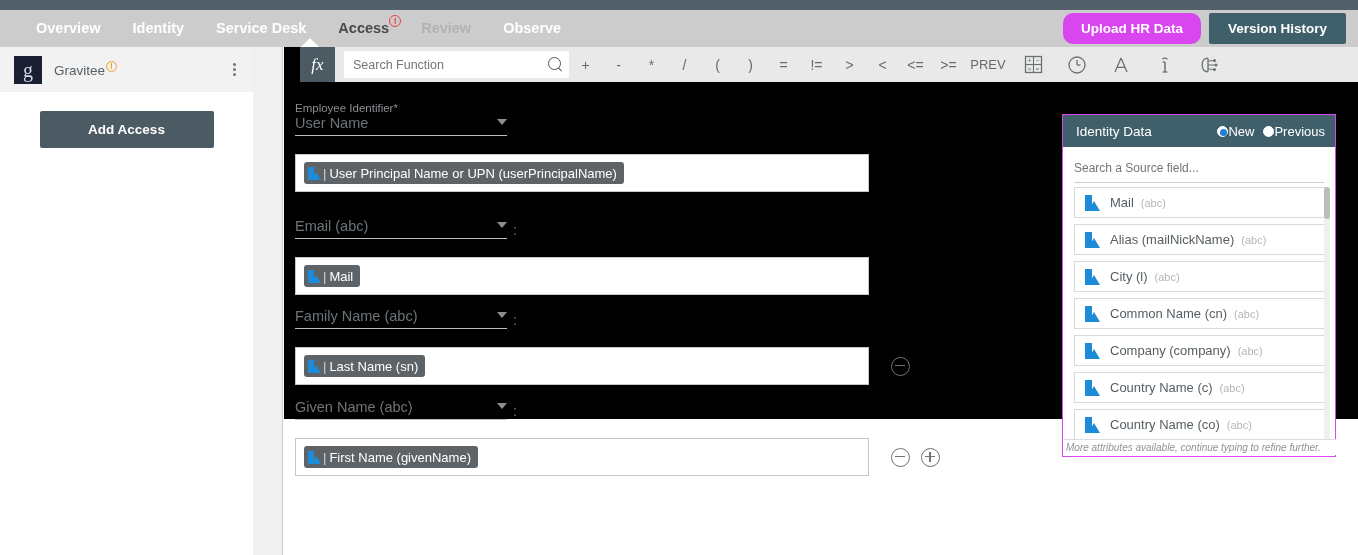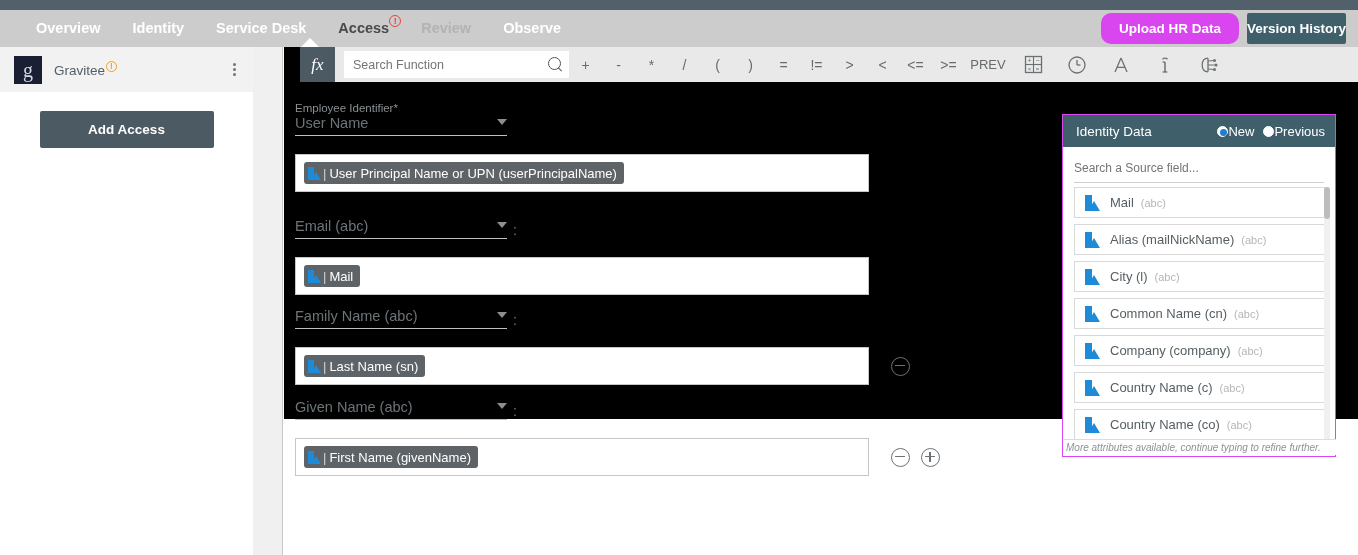--- a/index.html
+++ b/index.html
@@ -42,21 +42,21 @@
     padding-right: 12px;
   }
   .btn-upload {
     background: #d946ef; color: #ffffff; border: none;
     font-size: 13.5px; font-weight: bold; font-family: inherit;
     padding: 8px 18px; border-radius: 10px; cursor: pointer;
   }
   .btn-version {
     background: #3f5f6b; color: #ffffff; border: none;
     font-size: 13.5px; font-weight: bold; font-family: inherit;
-    padding: 8px 0; border-radius: 2px; cursor: pointer;
+    padding: 8px 19px; border-radius: 2px; cursor: pointer;
   }
 
   
   .sidebar {
     position: absolute; left: 0; top: 47px; width: 253px; height: 508px;
     background: #ffffff;
   }
   .app-card {
     height: 45px; background: #f2f2f2;
     display: flex; align-items: center; padding: 0 14px 0 14px;

